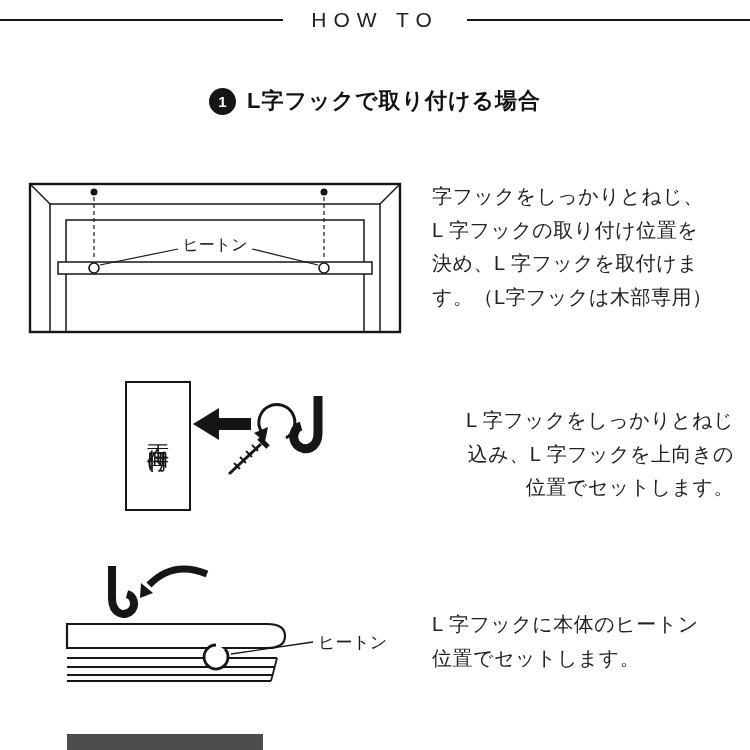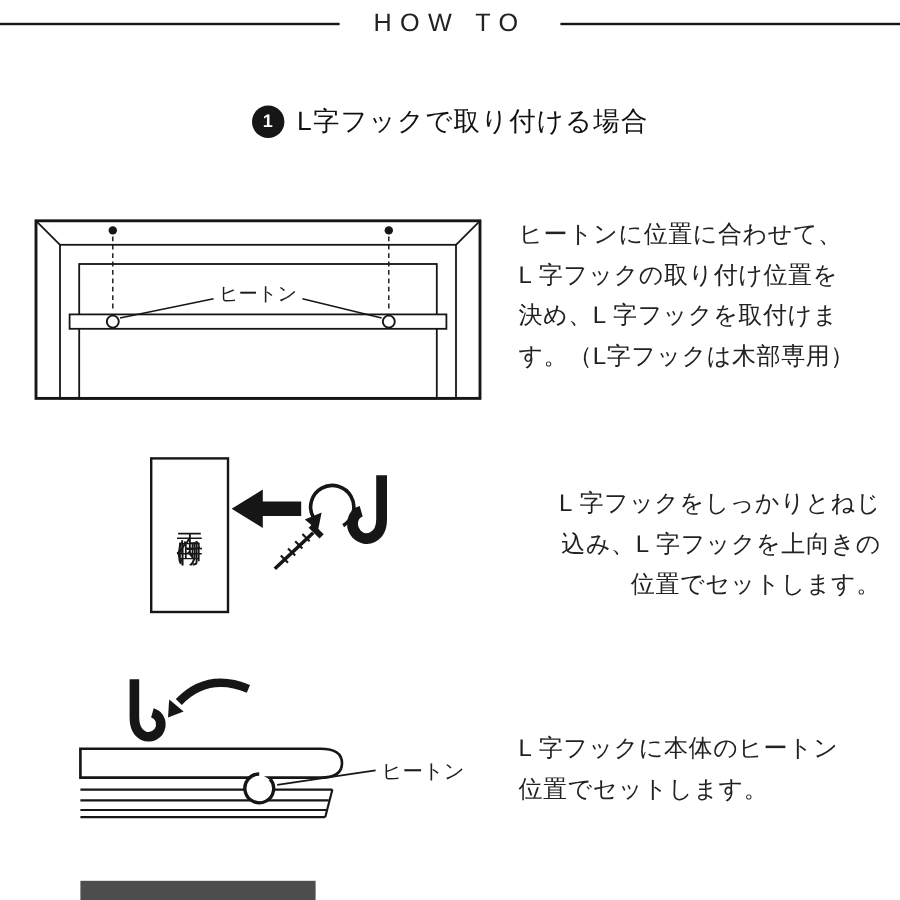--- a/index.html
+++ b/index.html
@@ -8,21 +8,21 @@
 
   
   .howto-header{position:absolute;top:8px;left:0;right:0;display:flex;align-items:center;gap:28px;}
   .howto-header .rule{flex:1;border-top:2px solid #161616;height:0;}
   .howto-title{font-size:21px;letter-spacing:7px;font-weight:500;color:#222;margin:0;white-space:nowrap;}
 
   
   .section-heading{position:absolute;top:86px;left:0;right:0;display:flex;justify-content:center;align-items:center;gap:11px;}
   .num-badge{width:27px;height:27px;border-radius:50%;background:#161616;color:#fff;font-size:15px;
              font-weight:700;display:flex;align-items:center;justify-content:center;flex:0 0 auto;}
-  .section-title{font-size:22px;color:#111;letter-spacing:1px;}
+  .section-title{font-size:22px;color:#111;letter-spacing:1px;font-weight:bold;}
 
   
   .desc{position:absolute;left:432px;width:302px;margin:0;font-size:20px;line-height:33.5px;
         letter-spacing:0.5px;white-space:pre-line;color:#222;}
   .desc1{top:180px;}
   .desc2{top:404px;text-align:right;}
   .desc3{top:608px;}
 
   
   .illus{position:absolute;text-decoration:underline;}
@@ -74,21 +74,21 @@
       </g>
       <circle cx="66" cy="92" r="5" fill="#ffffff" stroke="#161616" stroke-width="1.6"></circle>
       <circle cx="296" cy="92" r="5" fill="#ffffff" stroke="#161616" stroke-width="1.6"></circle>
       <g stroke="#161616" stroke-width="1.2">
         <line x1="150" y1="73" x2="72" y2="89"></line>
         <line x1="224" y1="73" x2="290" y2="89"></line>
       </g>
       <text x="187" y="74" font-size="16" text-anchor="middle">ヒートン</text>
     </svg>
   </div>
-  <p class="desc desc1">ヒートンに位置に合わせて、
+  <p class="desc desc1">字フックをしっかりとねじ、
 L 字フックの取り付け位置を
 決め、L 字フックを取付けま
 す。（L字フックは木部専用）</p>
 
   <div class="illus illus2">
     <div class="front-box">
       <span>正面付け</span>
     </div>
     <svg width="162" height="136" viewBox="0 0 162 136">
       <polygon points="4,46 30,30 30,40 62,40 62,52 30,52 30,62" fill="#161616"></polygon>

